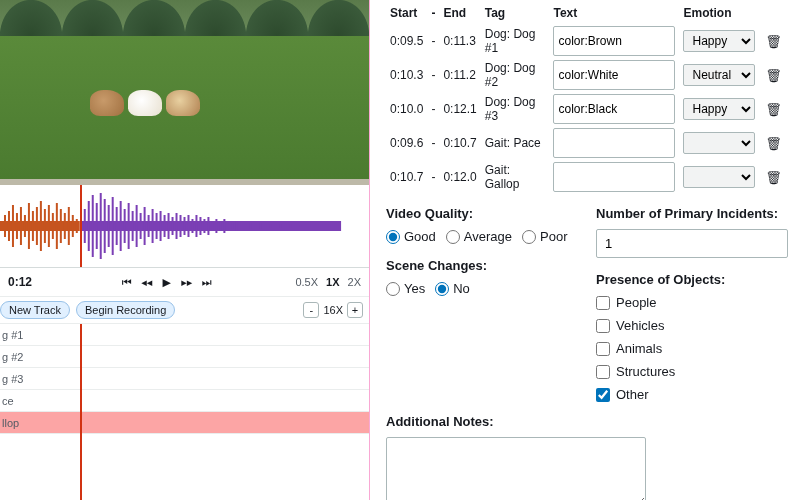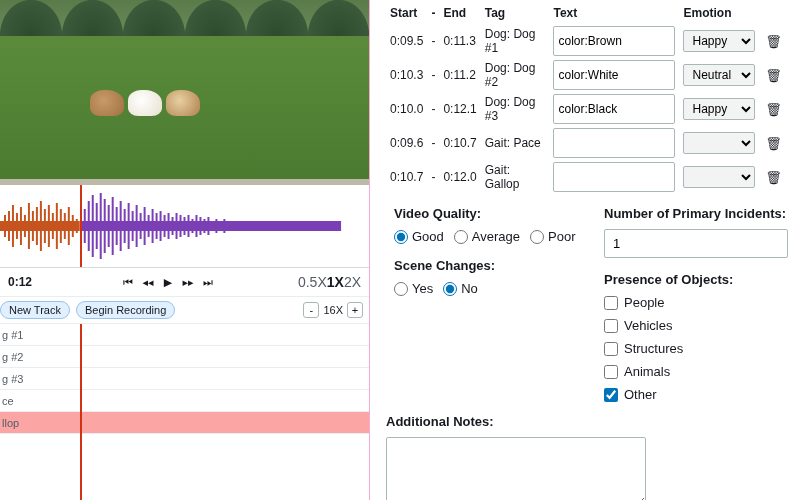--- a/index.html
+++ b/index.html
@@ -17,42 +17,42 @@
   .dog.mix { background: radial-gradient(circle at 40% 40%, #e8d0a0, #b08050); }
   .fence { position: absolute; bottom: 0; left: 0; right: 0; height: 6px; background: #bdb9a8; }
   .wave { height: 82px; position: relative; background: #fff; }
   .wave svg { width: 100%; height: 100%; }
   .playhead { position: absolute; top: 0; bottom: 0; left: 80px; width: 2px; background: #d13212; }
   .timeline { flex: 1; border-top: 1px solid #d5dbdb; display: flex; flex-direction: column; font-size: 12px; overflow: hidden; }
   .tl-top { display: flex; align-items: center; padding: 6px 8px; gap: 6px; border-bottom: 1px solid #eaeded; }
   .tl-time { font-weight: bold; min-width: 30px; }
   .tl-ctrl { display: flex; gap: 4px; margin: 0 auto; }
   .tl-ctrl span { width: 16px; height: 16px; display: flex; align-items: center; justify-content: center; cursor: pointer; font-size: 11px; }
-  .tl-speed { display: flex; font-size: 14px; color: #545b64; }
+  .tl-speed { display: flex; gap: 8px; font-size: 11px; color: #545b64; }
   .tl-speed .act { font-weight: bold; color: #16191f; }
   .tl-row2 { display: flex; align-items: center; padding: 4px 0 4px 0; gap: 6px; border-bottom: 1px solid #eaeded; font-size: 11px; }
   .pill { background: #e1f0ff; border: 1px solid #99c2e8; border-radius: 10px; padding: 2px 8px; cursor: pointer; }
   .zoom { margin-left: auto; display: flex; align-items: center; gap: 4px; margin-right: 6px; }
   .zbtn { border: 1px solid #aab7b8; border-radius: 3px; width: 16px; height: 16px; display: flex; align-items: center; justify-content: center; cursor: pointer; font-size: 11px; background: #fff; }
   .tracks { flex: 1; position: relative; }
   .track { height: 22px; border-bottom: 1px solid #eaeded; display: flex; align-items: center; padding-left: 2px; font-size: 11px; color: #545b64; position: relative; }
   .track.sel { background: #fca5a5; }
   .tl-playhead { position: absolute; top: 0; bottom: 0; left: 80px; width: 2px; background: #d13212; z-index: 2; }
 
   .right { flex: 1; padding: 4px 12px 8px 16px; overflow-y: auto; }
   .tbl { width: 100%; border-collapse: collapse; font-size: 12px; }
   .tbl th { text-align: left; font-weight: bold; padding: 2px 4px 4px 4px; font-size: 12px; }
   .tbl td { padding: 2px 4px; vertical-align: middle; }
   .tbl .dash { width: 8px; text-align: center; }
   .txt-in { width: 100%; border: 1px solid #aab7b8; border-radius: 2px; padding: 2px 4px; font-size: 12px; resize: none; height: 30px; background: linear-gradient(135deg, transparent 0%, transparent 92%, #aab7b8 92%, #aab7b8 94%, transparent 94%, transparent 96%, #aab7b8 96%, #aab7b8 98%, transparent 98%) bottom right / 10px 10px no-repeat, #fff; }
   .sel-in { border: 1px solid #aab7b8; border-radius: 2px; padding: 2px 4px; font-size: 12px; background: #f2f3f3; width: 72px; height: 22px; }
   .del { cursor: pointer; font-size: 13px; color: #16191f; padding: 0 2px; }
 
   .form { display: flex; gap: 18px; margin-top: 12px; }
-  .fcol { flex: 1; margin-left: 8px; }
+  .fcol { flex: 1; }
   .flabel { font-weight: bold; margin-bottom: 8px; font-size: 13px; }
   .radios { display: flex; gap: 10px; margin-bottom: 14px; }
   .radios label { display: flex; align-items: center; gap: 4px; cursor: pointer; font-size: 13px; }
   input[type=radio] { accent-color: #0073bb; width: 14px; height: 14px; cursor: pointer; }
   input[type=checkbox] { accent-color: #0073bb; width: 14px; height: 14px; cursor: pointer; }
   .numin { border: 1px solid #aab7b8; border-radius: 2px; padding: 6px 8px; width: 100%; font-size: 13px; }
   .checks label { display: flex; align-items: center; gap: 6px; margin-bottom: 8px; cursor: pointer; font-size: 13px; }
   .notes-ta { width: 260px; height: 70px; border: 1px solid #aab7b8; border-radius: 2px; resize: both; padding: 4px; }
 </style>
 </head>
@@ -275,22 +275,22 @@
             <label><input type="radio" name="sc" checked="" style=""> No</label>
           </div>
       </div>
       <div class="fcol">
         <div class="flabel">Number of Primary Incidents:</div>
         <input class="numin" value="1" style="">
         <div class="flabel" style="margin-top:14px">Presence of Objects:</div>
         <div class="checks" id="obj-checks">
             <label><input type="checkbox" style=""> People</label>
             <label><input type="checkbox" style=""> Vehicles</label>
+            <label><input type="checkbox" style=""> Animals</label>
             <label><input type="checkbox" style=""> Structures</label>
-            <label><input type="checkbox" style=""> Animals</label>
             <label><input type="checkbox" checked="" style=""> Other</label>
           </div>
       </div>
     </div>
 
     <div class="flabel" style="margin-top:4px">Additional Notes:</div>
     <textarea class="notes-ta" style=""></textarea>
     <div>
       
     </div>

